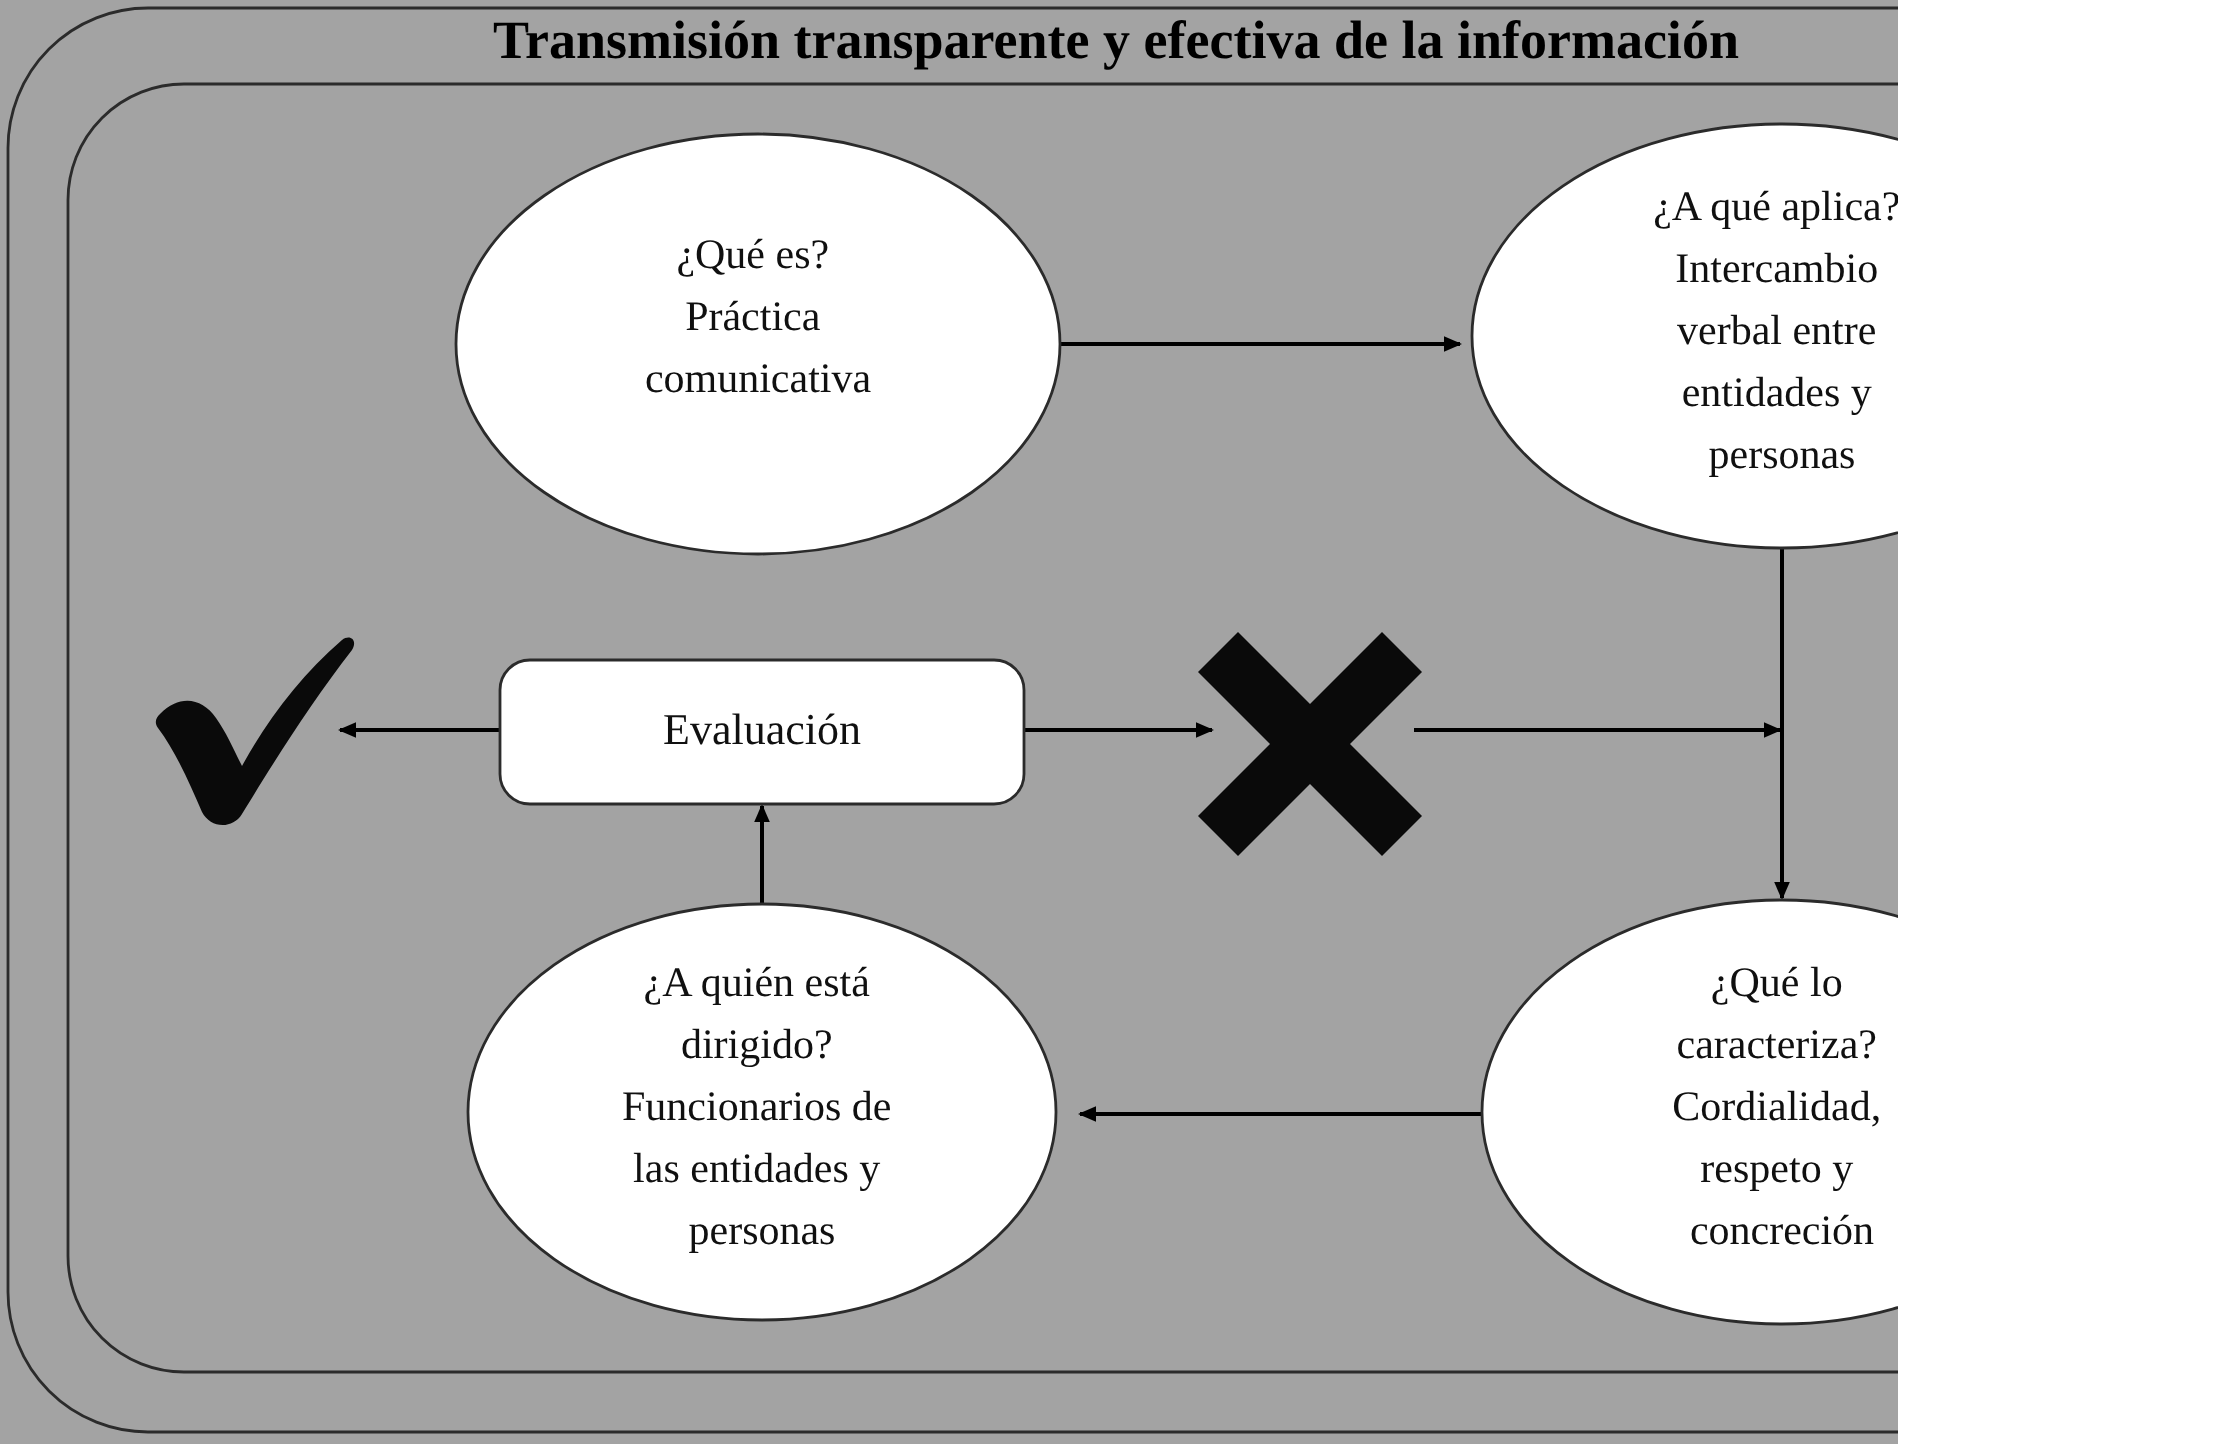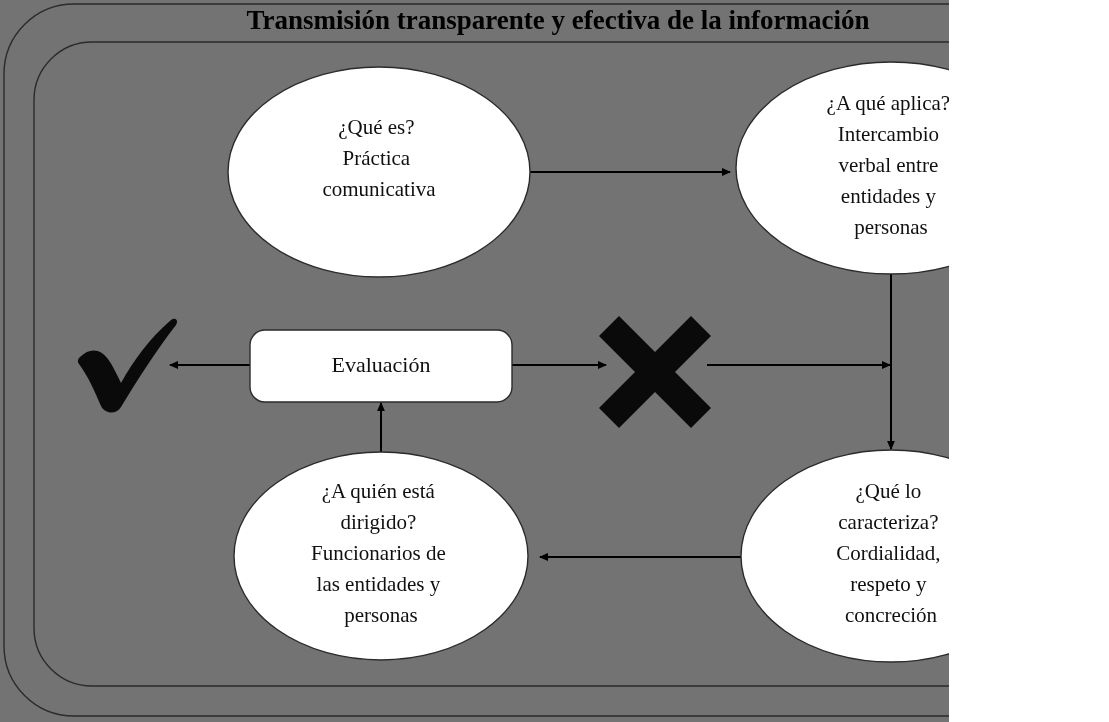--- a/index.html
+++ b/index.html
@@ -7,21 +7,21 @@
     padding: 0;
     background: #ffffff;
   }
   body {
     font-family: "Liberation Serif", "DejaVu Serif", serif;
   }
   #diagram-root {
     position: relative;
     width: 949px;
     height: 722px;
-    background: #737373;
+    background: #a3a3a3;
     overflow: hidden;
   }
   svg.diagram-canvas {
     position: absolute;
     top: 0;
     left: 0;
     width: 1109px;
     height: 722px;
     display: block;
   }

